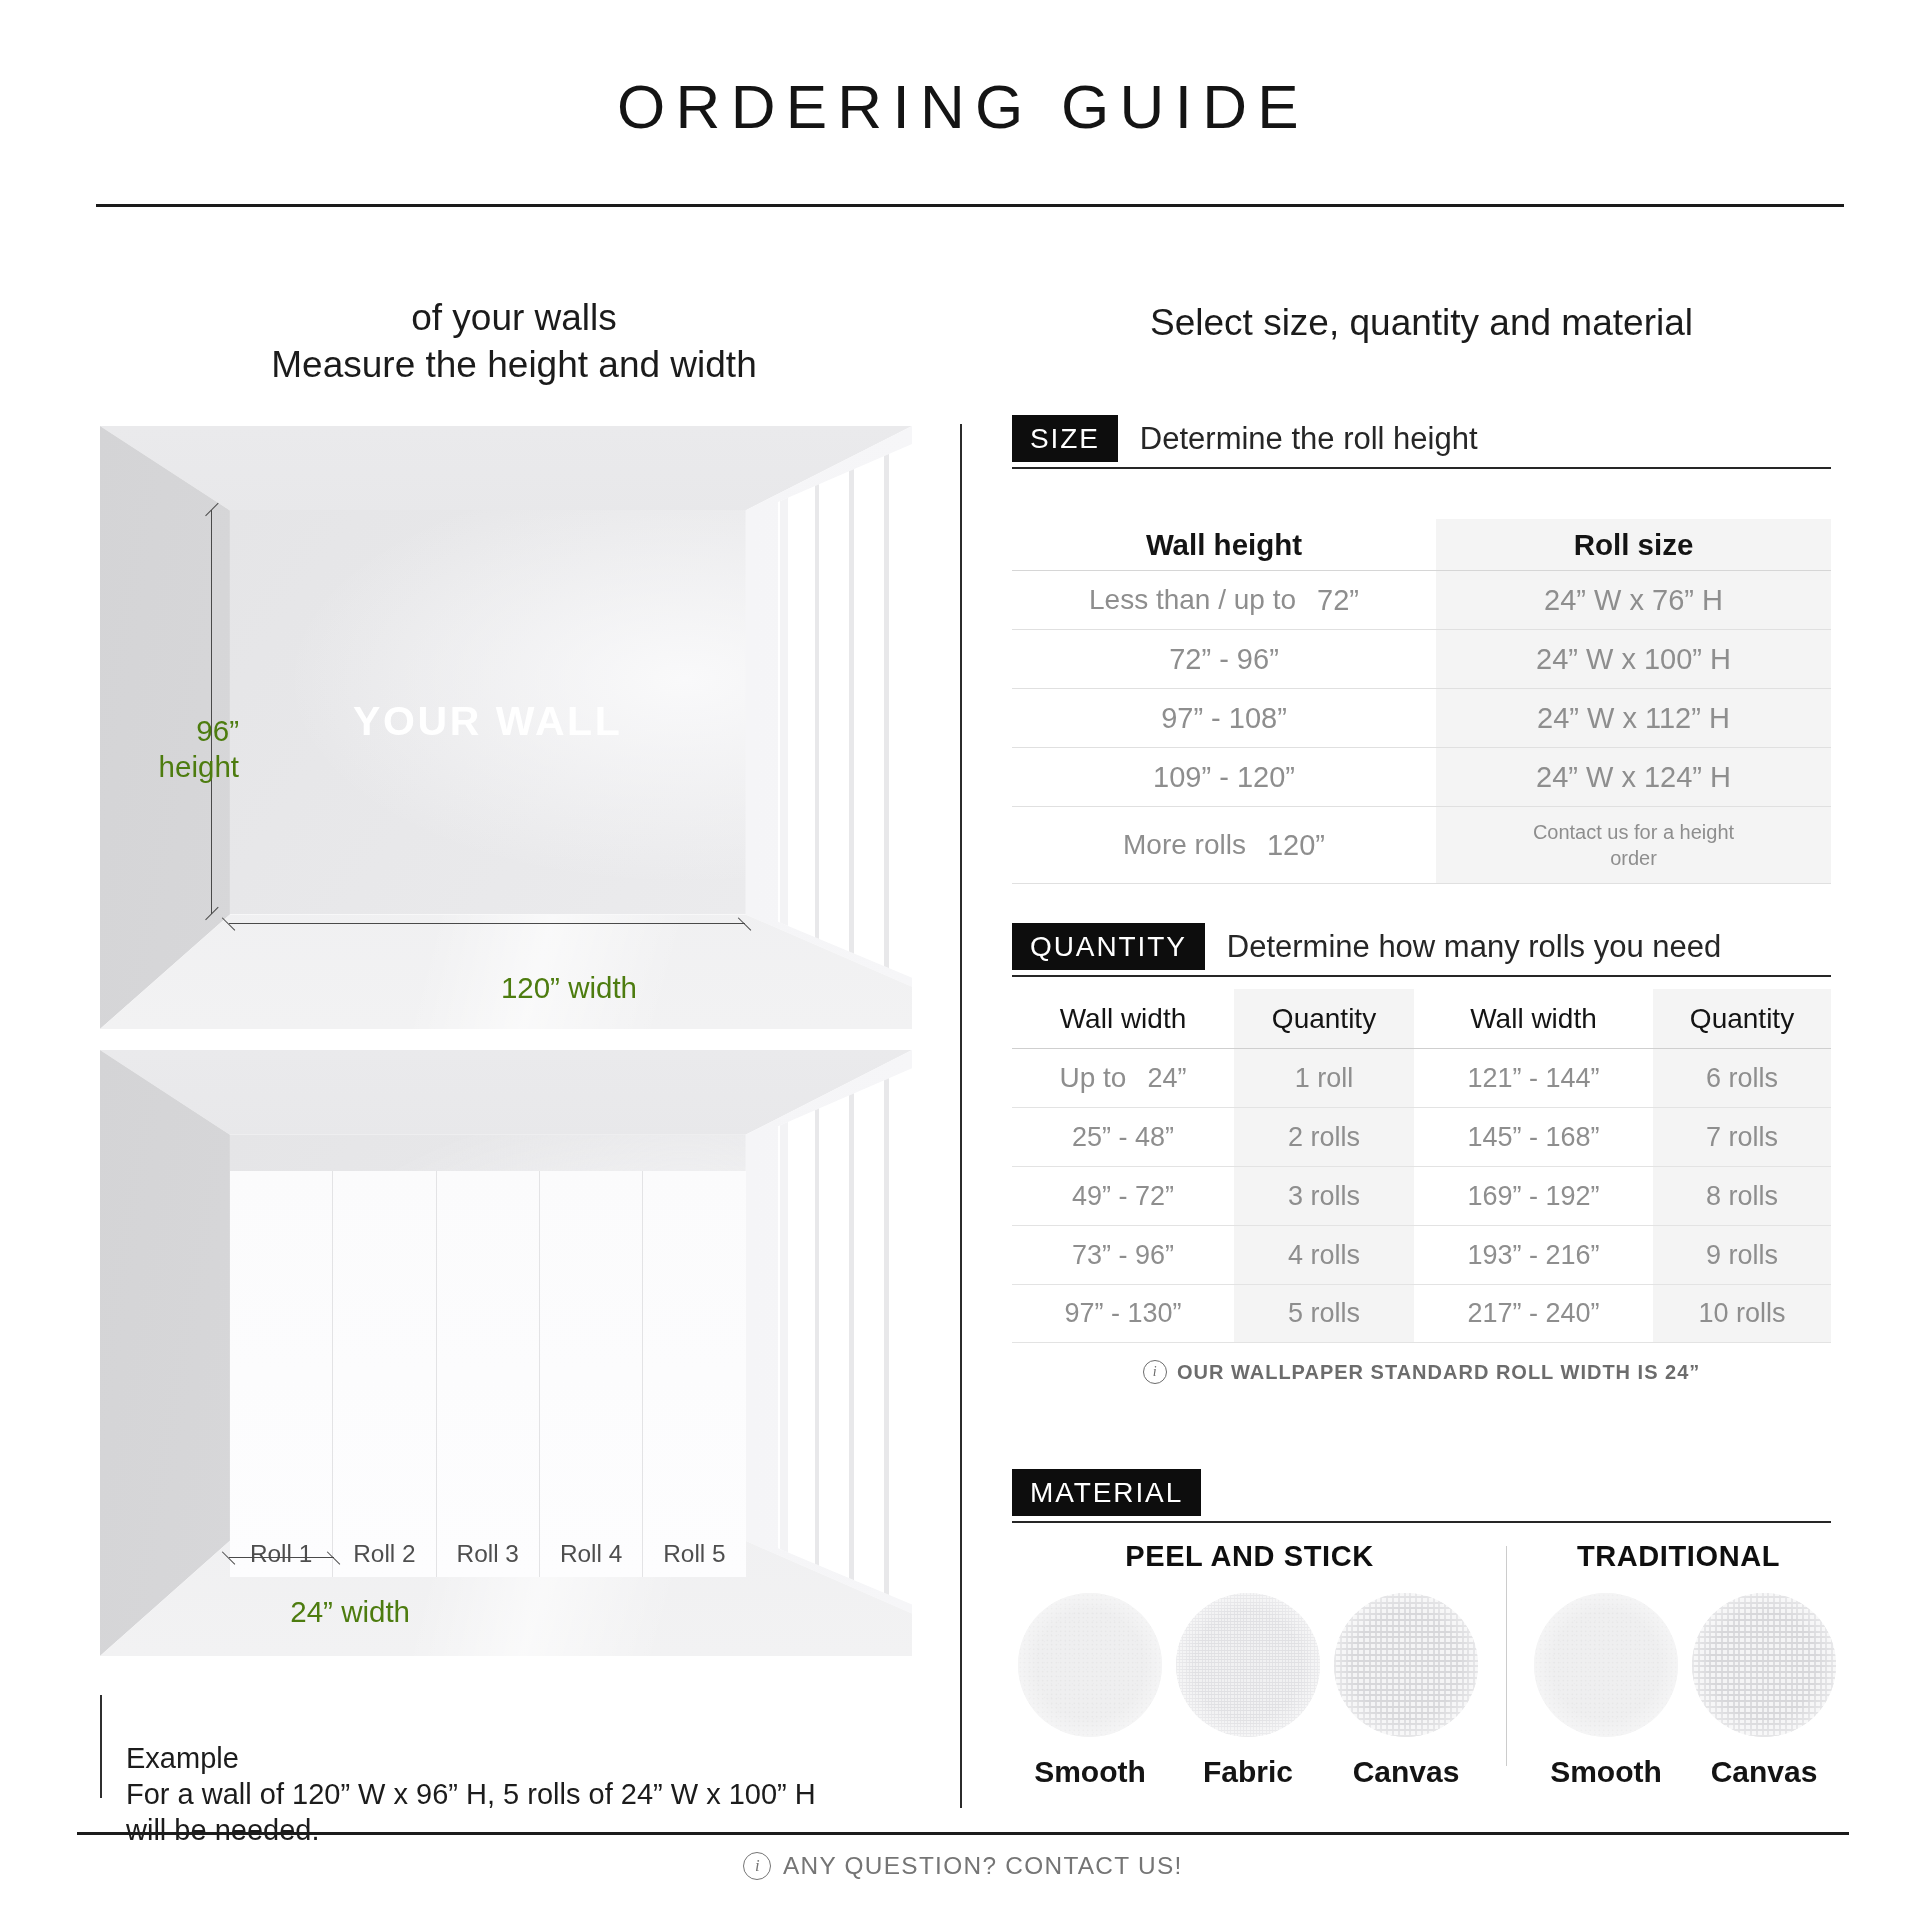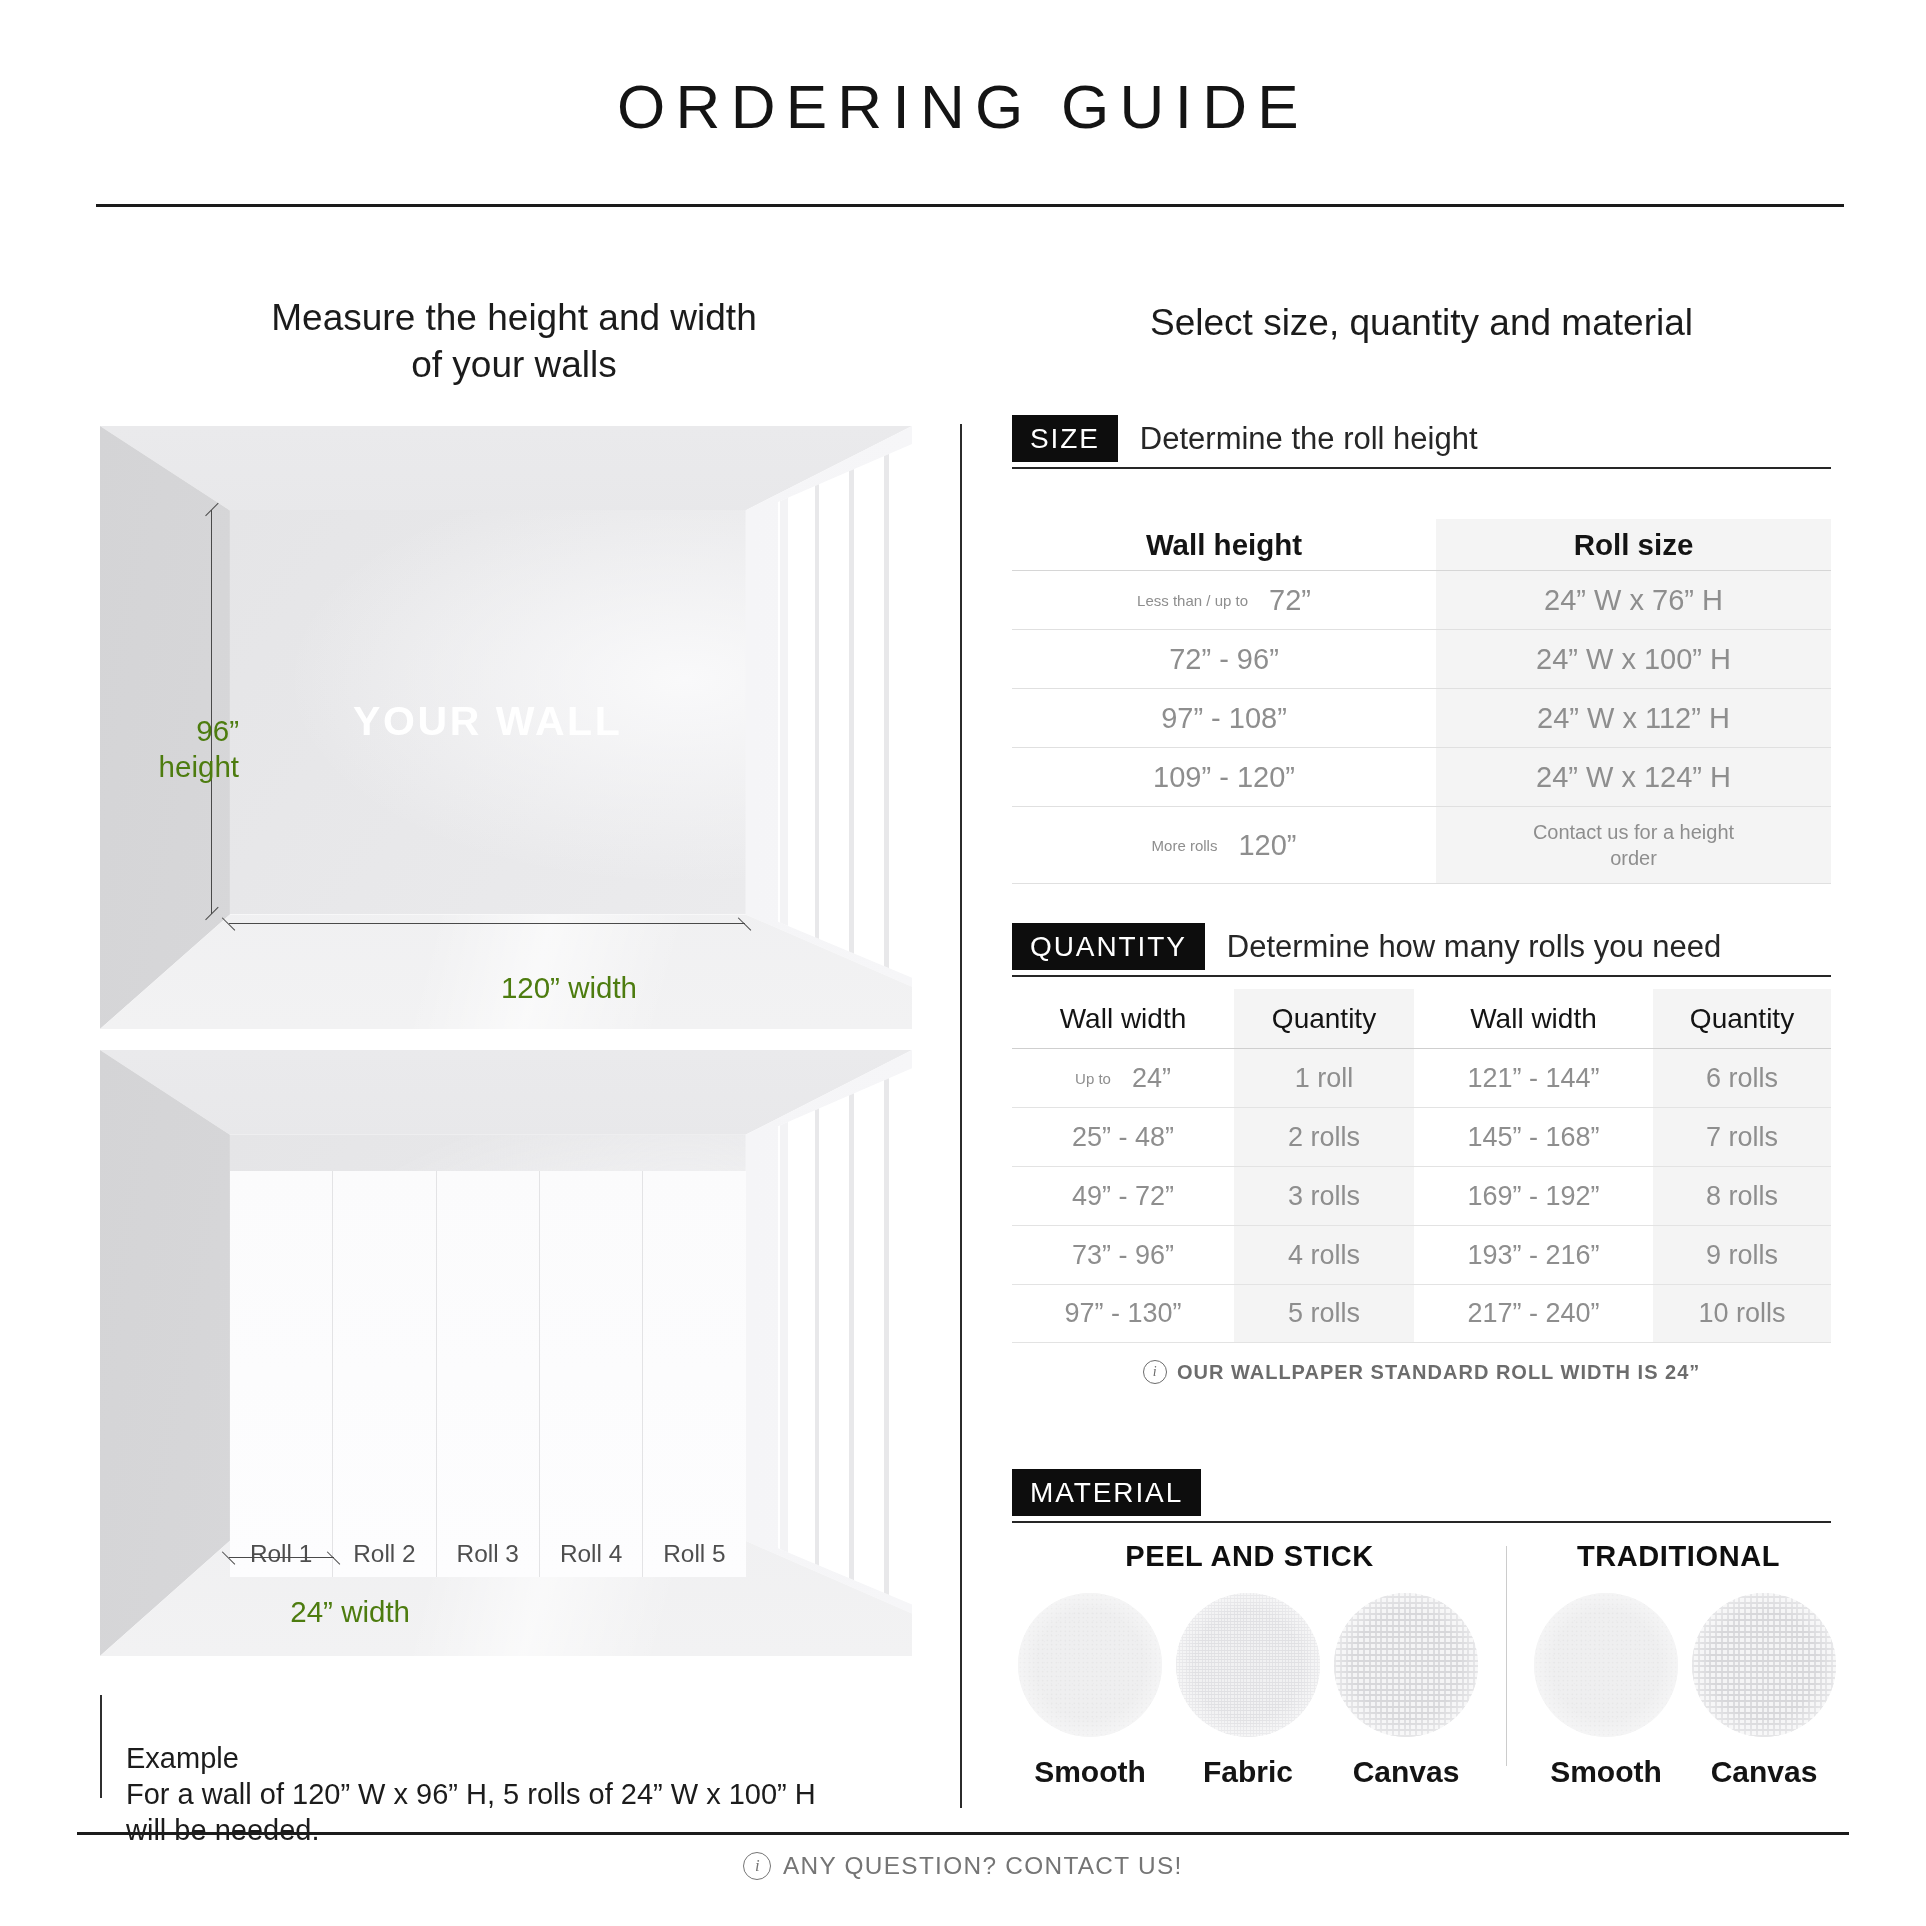--- a/index.html
+++ b/index.html
@@ -94,21 +94,21 @@
   .size-table{left:1012px;top:519px;width:819px;display:grid;
     grid-template-columns:424px 395px;
     grid-template-rows:51px 59px 59px 59px 59px 78px;}
   .size-table .cell{display:flex;align-items:center;justify-content:center;text-align:center;}
   .size-table .shade{background:#f4f4f4;}
   .size-table .th{font-size:29.5px;font-weight:bold;color:#141414;}
   .size-table .td{color:#8e8e8e;font-size:29px;}
   .size-table .sep{border-top:1.3px solid #e0e0e0;}
   .size-table .sep-strong{border-top:1.3px solid #d6d6d6;}
   .size-table .last{border-bottom:1.3px solid #e0e0e0;}
-  .small-prefix{font-size:15px;margin-right:21px;}
+  .small-prefix{font-size:28px;margin-right:21px;}
   .roll-wrap{font-size:20px;line-height:26px;max-width:212px;}
 
   
   .qty-table{left:1012px;top:989px;width:819px;display:grid;
     grid-template-columns:222px 180px 239px 178px;
     grid-template-rows:59px 59px 59px 59px 59px 59px;}
   .qty-table .cell{display:flex;align-items:center;justify-content:center;text-align:center;}
   .qty-table .shade{background:#f4f4f4;}
   .qty-table .th{font-size:28px;font-weight:normal;color:#141414;}
   .qty-table .td{color:#8e8e8e;font-size:27px;}
@@ -150,22 +150,22 @@
   .footer-row .info-icon{width:26px;height:26px;border-color:#757575;color:#757575;font-size:16.7px;}
 </style>
 </head>
 <body>
 
 <div class="abs page-title">ORDERING GUIDE</div>
 <div class="abs rule-top"></div>
 <div class="abs col-divider"></div>
 
 <div class="abs left-heading">
+  <div>of your walls</div>
   <div>Measure the height and width</div>
-  <div>of your walls</div>
 </div>
 
 <div class="room" id="room1">
   <div class="ceiling"></div>
   <div class="wall-left"></div>
   <div class="wall-back"></div>
   <div class="wall-right"></div>
   <div class="window">
     <div class="edge"></div>
     <div class="post" style="left:88%;"></div>

